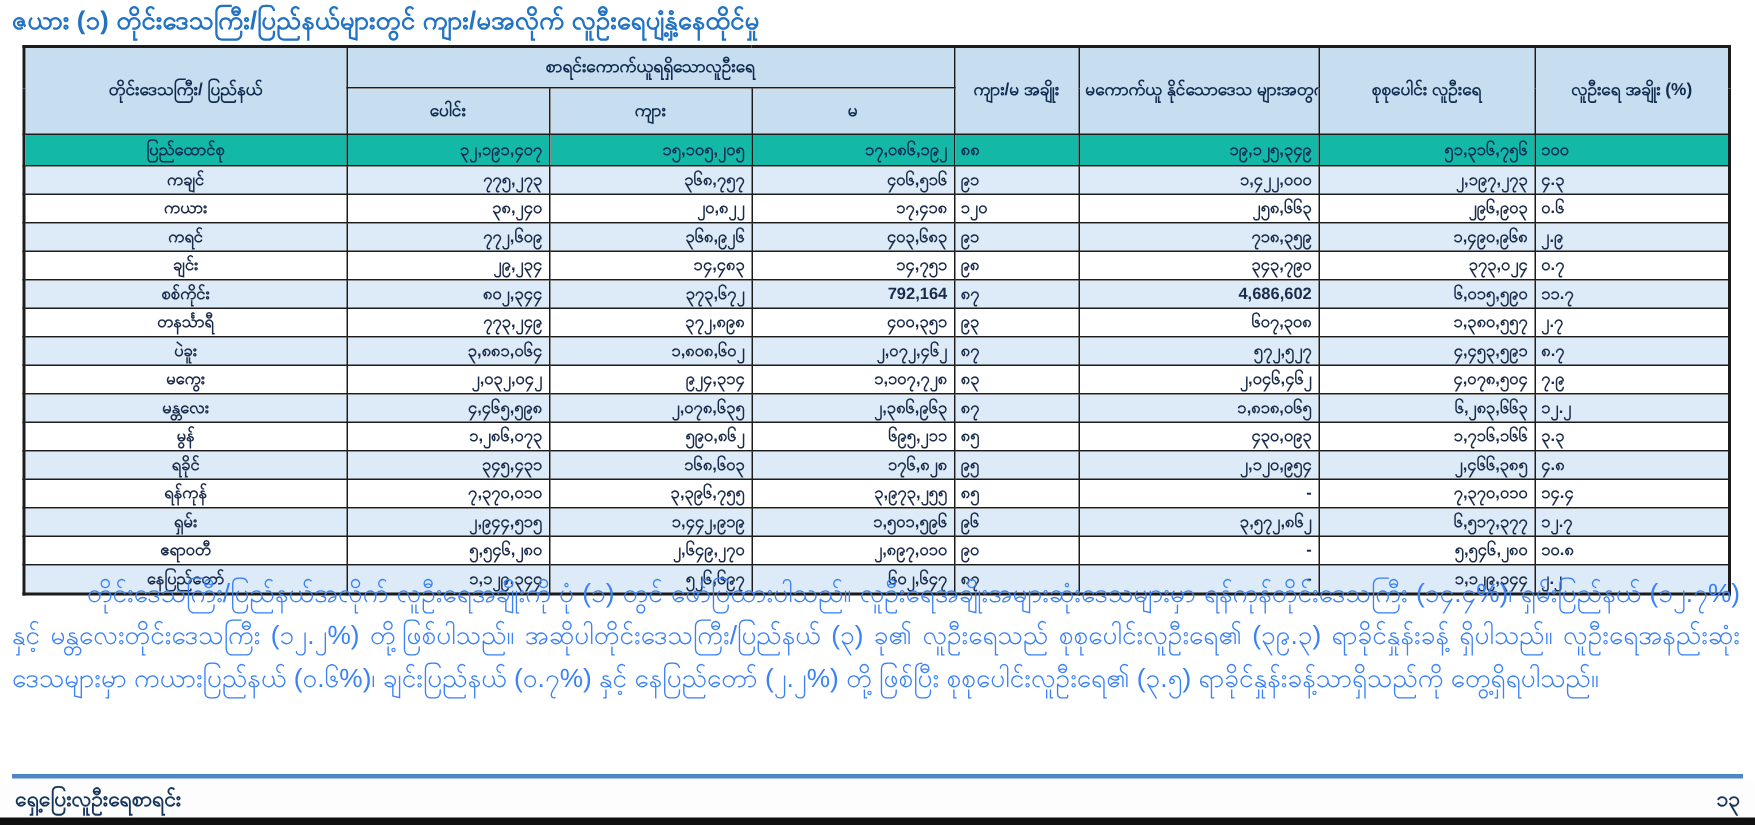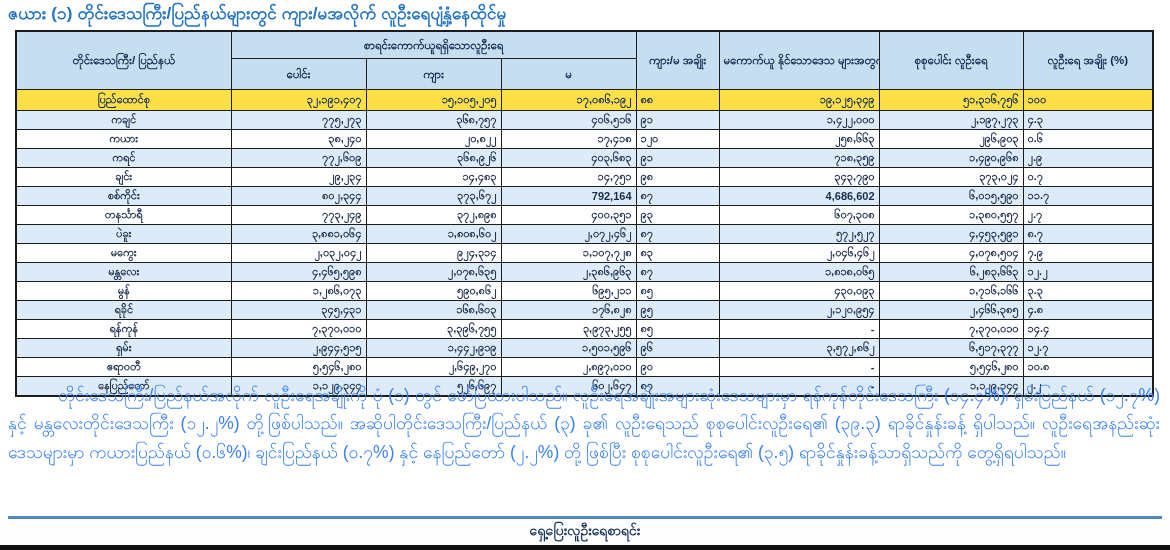--- a/index.html
+++ b/index.html
@@ -21,38 +21,38 @@
     border:1px solid #1c1c1c;padding:0 4px;overflow:hidden;white-space:nowrap;
   }
   table.popgrid{border:2px solid #1c1c1c;}
   thead th{
     background:#c7def1;font-size:11.5px;line-height:1.22;
     white-space:normal;text-align:center;vertical-align:middle;color:#102a4d;margin-top:18px;
   }
   tr.tier1 th{height:26px;}
   tr.tier2 th{height:30px;}
   tbody td{height:18px;}
-  tbody tr.union td{height:20px;background:#fde047;color:#0e2d55;}
+  tbody tr.union td{height:20px;background:#14b8a6;color:#0e2d55;}
   tbody tr.alt td{background:#dcebf7;}
   td.region{text-align:center;}
   td.num{text-align:right;padding-right:14px;}
   td.ctr{text-align:left;}
   .body-text{
     position:absolute;left:8px;top:381px;width:1152px;
     font-size:17.5px;line-height:1.62;color:#3b82f6;
     text-align:justify;text-indent:50px;
   }
   .footer-rule{
     position:absolute;left:8px;top:516px;width:1154px;height:3px;background:#4e86c6;
   }
   .footer-bar{
     position:absolute;left:0;top:521px;width:1170px;height:24px;
     display:flex;justify-content:space-between;align-items:center;
     padding:0 10px;box-sizing:border-box;
-    font-size:14px;font-weight:bold;color:#17365d;background:#fdfdfd;flex-direction:column;
+    font-size:14px;font-weight:bold;color:#17365d;background:#fdfdfd;
   }
   .bottom-edge{
     position:absolute;left:0;top:545px;width:1170px;height:5px;background:#101010;
   }
 </style>
 </head>
 <body>
 
 <div class="page-title">ဇယား (၁) တိုင်းဒေသကြီး/ပြည်နယ်များတွင် ကျား/မအလိုက် လူဦးရေပျံ့နှံ့နေထိုင်မှု</div>
 

